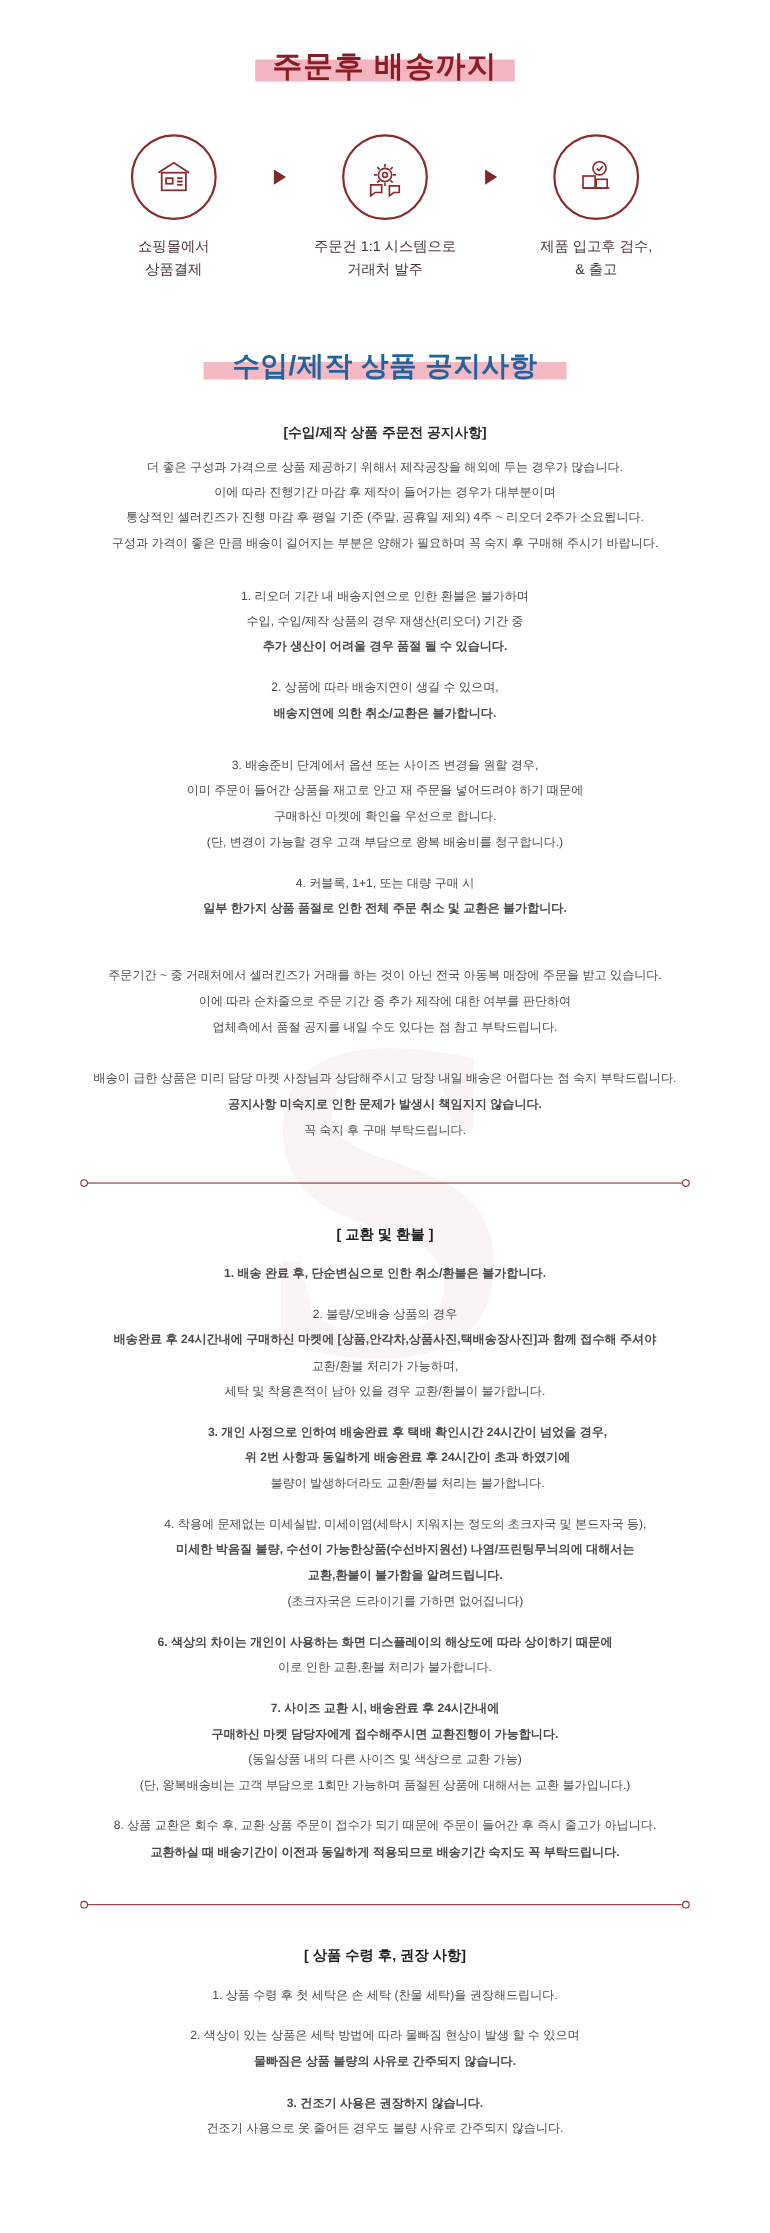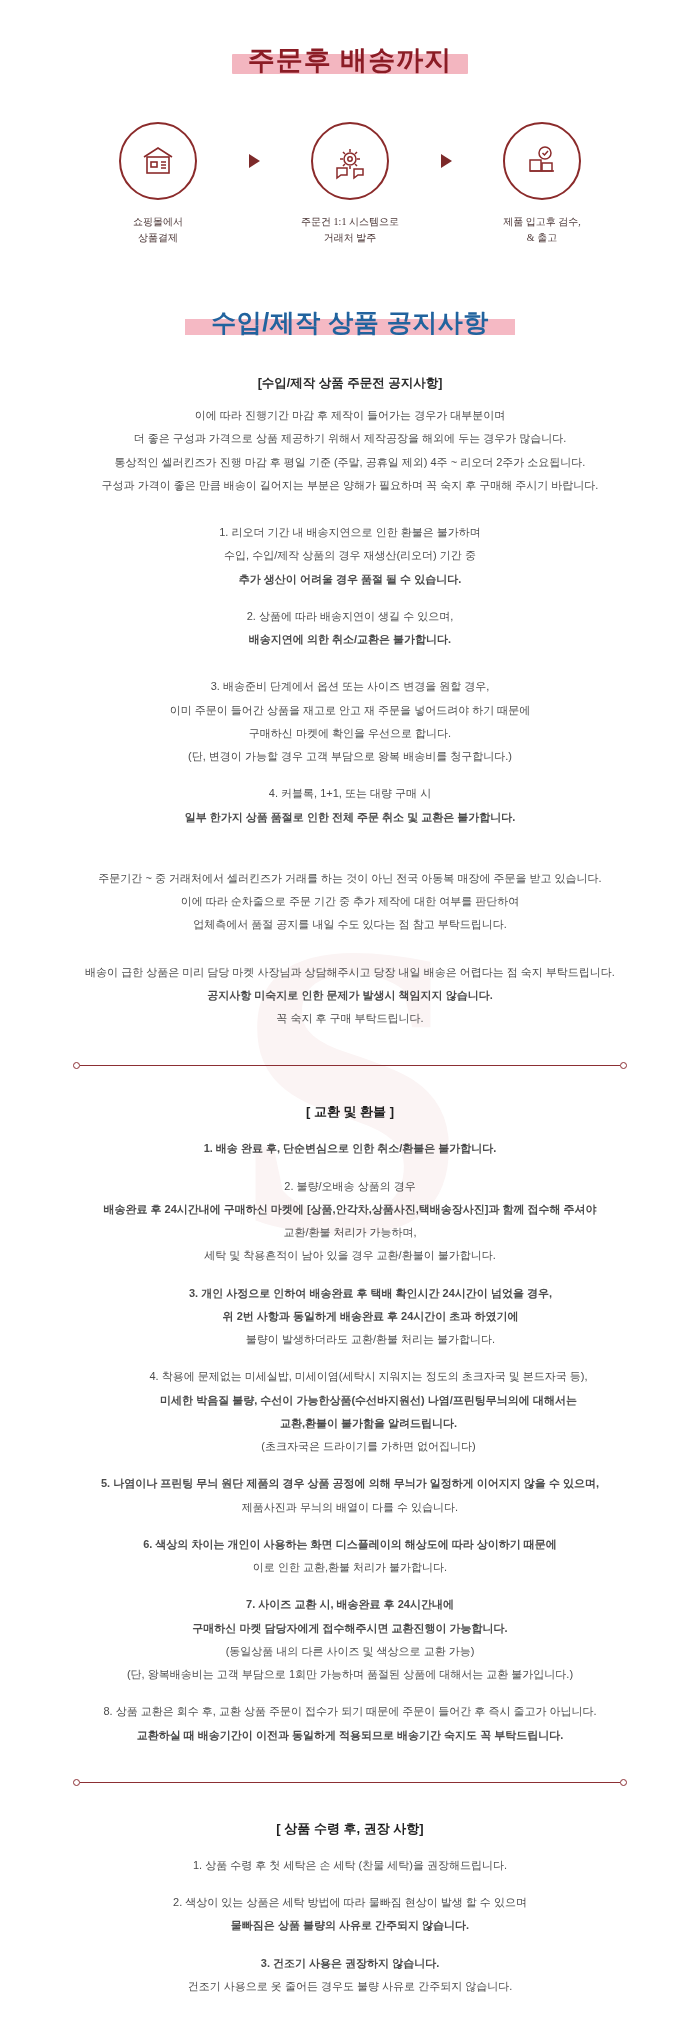--- a/index.html
+++ b/index.html
@@ -82,25 +82,24 @@
     border: 2px solid #8b2b2b;
     border-radius: 50%;
     margin: 0 auto 14px auto;
     display: flex;
     align-items: center;
     justify-content: center;
     background: #fff;
   }
   .circle svg { display:block; }
   .step-label {
-    font-size: 10px;
+    font-size: 13px;
     line-height: 1.6;
     color: #4a3535;
     white-space: pre-line;
-    font-family: Liberation Serif, serif;
   }
   .arrow {
     width: 40px;
     display: flex;
     align-items: center;
     justify-content: center;
     height: 78px;
   }
   .arrow .tri {
     width: 0; height: 0;
@@ -254,22 +253,22 @@
         <span class="hl"></span>
         <h2>수입/제작 상품 공지사항</h2>
       </span>
     </div>
 
     <div class="gap-lg"></div>
 
     <div class="block">
       <div class="h">[수입/제작 상품 주문전 공지사항]</div>
       <div id="notice-intro">
+          <p>더 좋은 구성과 가격으로 상품 제공하기 위해서 제작공장을 해외에 두는 경우가 많습니다.</p>
           <p>이에 따라 진행기간 마감 후 제작이 들어가는 경우가 대부분이며</p>
-          <p>더 좋은 구성과 가격으로 상품 제공하기 위해서 제작공장을 해외에 두는 경우가 많습니다.</p>
           <p>통상적인 셀러킨즈가 진행 마감 후 평일 기준 (주말, 공휴일 제외) 4주 ~ 리오더 2주가 소요됩니다.</p>
           <p>구성과 가격이 좋은 만큼 배송이 길어지는 부분은 양해가 필요하며 꼭 숙지 후 구매해 주시기 바랍니다.</p>
         </div>
       <div class="gap-md"></div>
       <div id="notice-items">
           <div style="margin-bottom: 18px;">
             <p class="">1. 리오더 기간 내 배송지연으로 인한 환불은 불가하며</p>
             <p class="">수입, 수입/제작 상품의 경우 재생산(리오더) 기간 중</p>
             <p class="redb">추가 생산이 어려울 경우 품절 될 수 있습니다.</p>
           </div>
@@ -325,24 +324,20 @@
             <p class="redb">위 2번 사항과 동일하게 배송완료 후 24시간이 초과 하였기에</p>
             <p class="">불량이 발생하더라도 교환/환불 처리는 불가합니다.</p>
           </div>
           <div style="margin-bottom: 18px; padding-left: 37px;">
             <p class="">4. 착용에 문제없는 미세실밥, 미세이염(세탁시 지워지는 정도의 초크자국 및 본드자국 등),</p>
             <p class="redb">미세한 박음질 불량, 수선이 가능한상품(수선바지원선) 나염/프린팅무늬의에 대해서는</p>
             <p class="redb">교환,환불이 불가함을 알려드립니다.</p>
             <p class="">(초크자국은 드라이기를 가하면 없어집니다)</p>
           </div>
           <div style="margin-bottom: 18px;">
-            <p class="redb">5. 나염이나 프린팅 무늬 원단 제품의 경우 상품 공정에 의해 무늬가 일정하게 이어지지 않을 수 있으며,</p>
-            <p class="">제품사진과 무늬의 배열이 다를 수 있습니다.</p>
-          </div>
-          <div style="margin-bottom: 18px;">
             <p class="redb">6. 색상의 차이는 개인이 사용하는 화면 디스플레이의 해상도에 따라 상이하기 때문에</p>
             <p class="">이로 인한 교환,환불 처리가 불가합니다.</p>
           </div>
           <div style="margin-bottom: 18px;">
             <p class="redb">7. 사이즈 교환 시, 배송완료 후 24시간내에</p>
             <p class="redb">구매하신 마켓 담당자에게 접수해주시면 교환진행이 가능합니다.</p>
             <p class="">(동일상품 내의 다른 사이즈 및 색상으로 교환 가능)</p>
             <p class="">(단, 왕복배송비는 고객 부담으로 1회만 가능하며 품절된 상품에 대해서는 교환 불가입니다.)</p>
           </div>
           <div style="">

